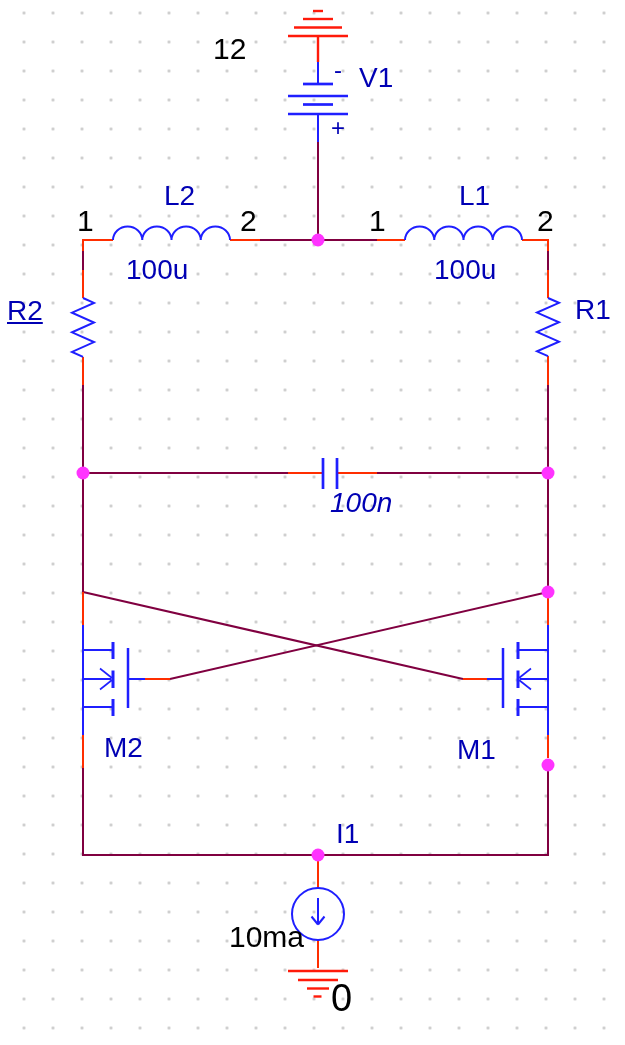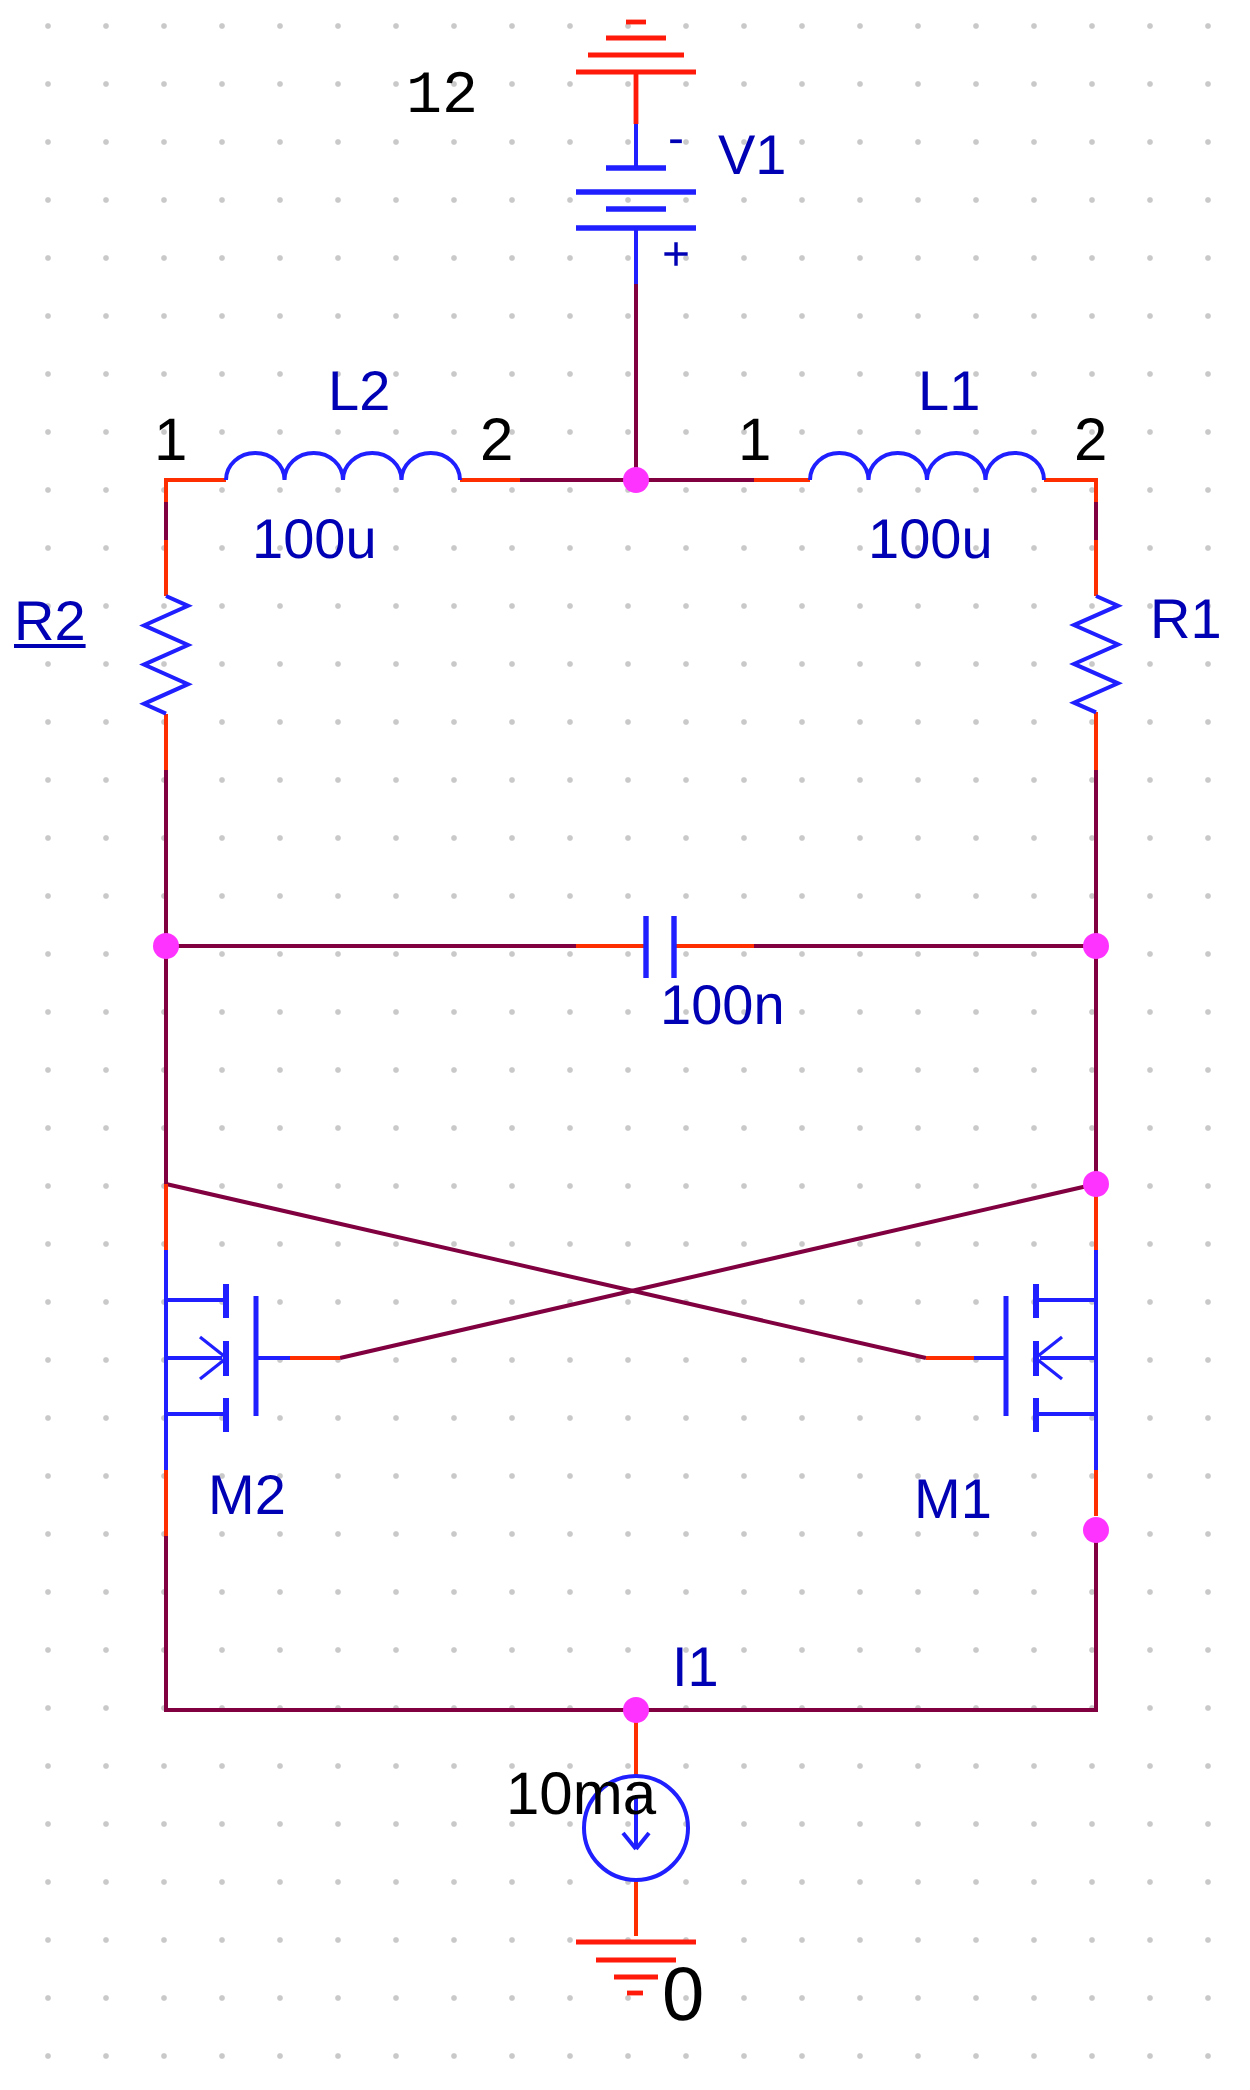--- a/index.html
+++ b/index.html
@@ -157,40 +157,40 @@
     <g>
       <circle class="dot" cx="318" cy="240" r="6.5"></circle>
       <circle class="dot" cx="83" cy="473" r="6.5"></circle>
       <circle class="dot" cx="548" cy="473" r="6.5"></circle>
       <circle class="dot" cx="548" cy="592" r="6.5"></circle>
       <circle class="dot" cx="548" cy="765" r="6.5"></circle>
       <circle class="dot" cx="318" cy="855" r="6.5"></circle>
     </g>
   </svg>
 
-  <div class="lbl k30" style="left:203px;top:34px;font-family:Liberation Mono, monospace;">12</div>
+  <div class="lbl k30" style="left:213px;top:34px;">12</div>
   <div class="lbl b28" style="left:359px;top:64px;">V1</div>
   <div class="lbl b24" style="left:334px;top:58px;">-</div>
   <div class="lbl b24" style="left:331px;top:116px;">+</div>
 
   <div class="lbl k30" style="left:77px;top:206px;">1</div>
   <div class="lbl b28" style="left:164px;top:182px;">L2</div>
   <div class="lbl k30" style="left:240px;top:206px;">2</div>
   <div class="lbl b28" style="left:126px;top:256px;">100u</div>
 
   <div class="lbl k30" style="left:369px;top:206px;">1</div>
   <div class="lbl b28" style="left:459px;top:182px;">L1</div>
   <div class="lbl k30" style="left:537px;top:206px;">2</div>
   <div class="lbl b28" style="left:434px;top:256px;">100u</div>
 
   <div class="lbl b28" style="left:7px;top:297px;text-decoration:underline;">R2</div>
   <div class="lbl b28" style="left:575px;top:296px;">R1</div>
 
-  <div class="lbl b28" style="left:330px;top:489px;">100n</div>
+  <div class="lbl b28" style="left:330px;top:489px;font-style:italic;">100n</div>
 
   <div class="lbl b28" style="left:104px;top:734px;">M2</div>
   <div class="lbl b28" style="left:457px;top:736px;">M1</div>
 
   <div class="lbl b28" style="left:336px;top:820px;">I1</div>
-  <div class="lbl k30" style="left:229px;top:883px;margin-left:24px;">10ma</div>
+  <div class="lbl k30" style="left:229px;top:922px;">10ma</div>
 
   <div class="lbl k38" style="left:331px;top:979px;">0</div>
 </div>
 
 </body></html>

